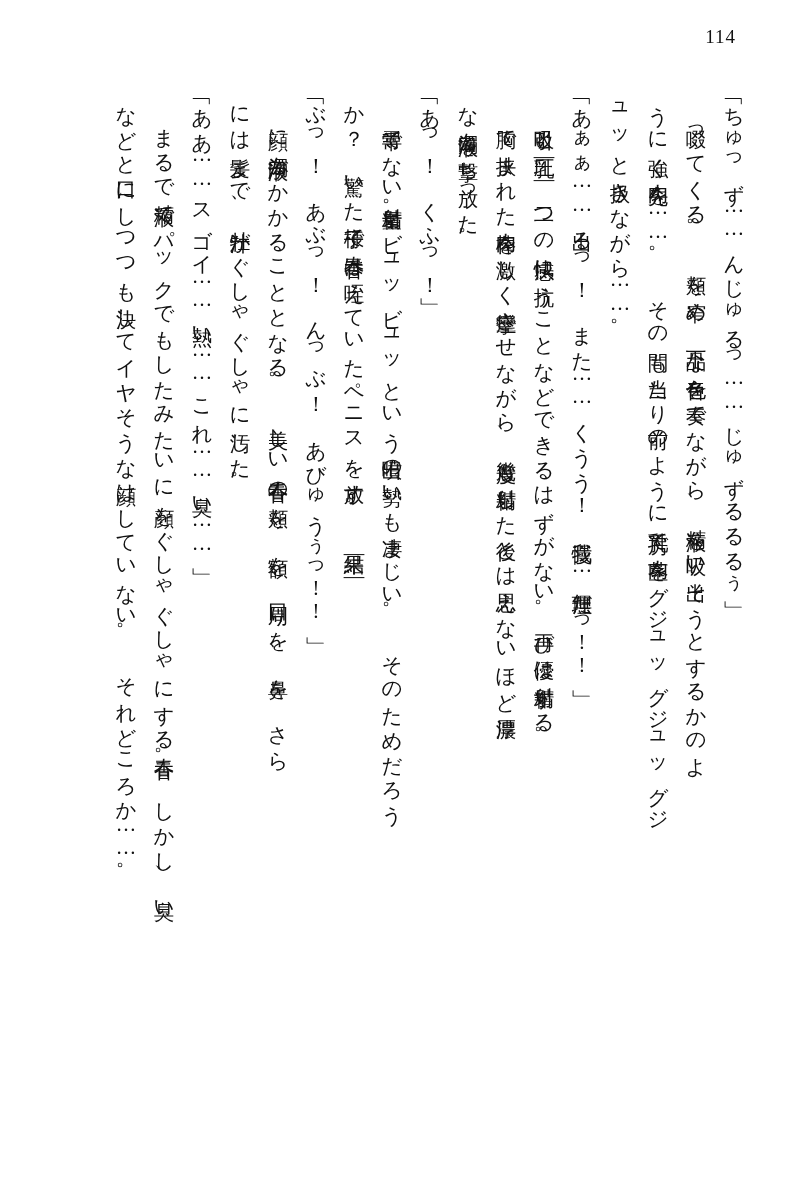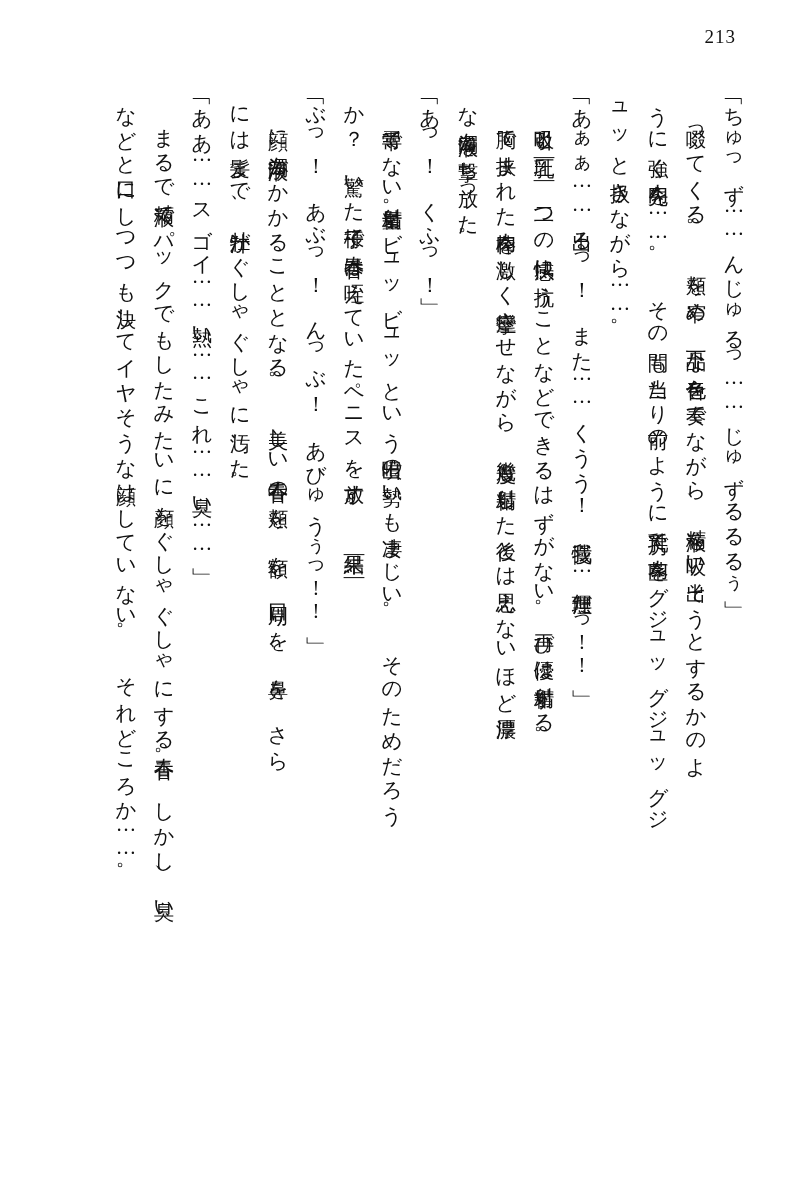--- a/index.html
+++ b/index.html
@@ -48,21 +48,21 @@
     white-space: pre;
     overflow: visible;
     color: #111111;
   }
 </style>
 </head>
 <body>
 
 <div class="page">
 
-  <div class="page-number">213</div>
+  <div class="page-number">114</div>
 
   <div class="body-text">
     <div class="vline">「ちゅっず……んじゅるっ……じゅずるるるぅ」</div>
     <div class="vline">　啜ってくる。　頬を窄め、下品な音色を奏でながら、精液を吸い出そうとするかのよ</div>
     <div class="vline">うに強く肉先を……。　その間も当たり前のように乳房で肉茎をグジュッグジュッグジ</div>
     <div class="vline">ュッと扱きながら……。</div>
     <div class="vline">「あぁぁ……出るっ！　また……くうう！　我慢……無理だっ!!」</div>
     <div class="vline">　吸引と乳圧——二つの快感に抗うことなどできるはずがない。再び優は射精する。</div>
     <div class="vline">　胸で挟まれた肉棒を激しく痙攣させながら、幾度も射精した後とは思えないほど濃厚</div>
     <div class="vline">な白濁液を撃ち放った。</div>

